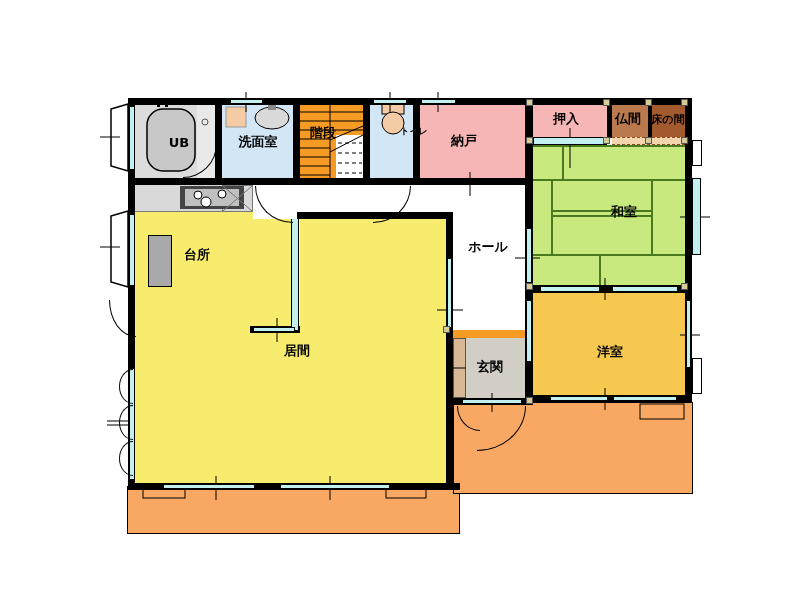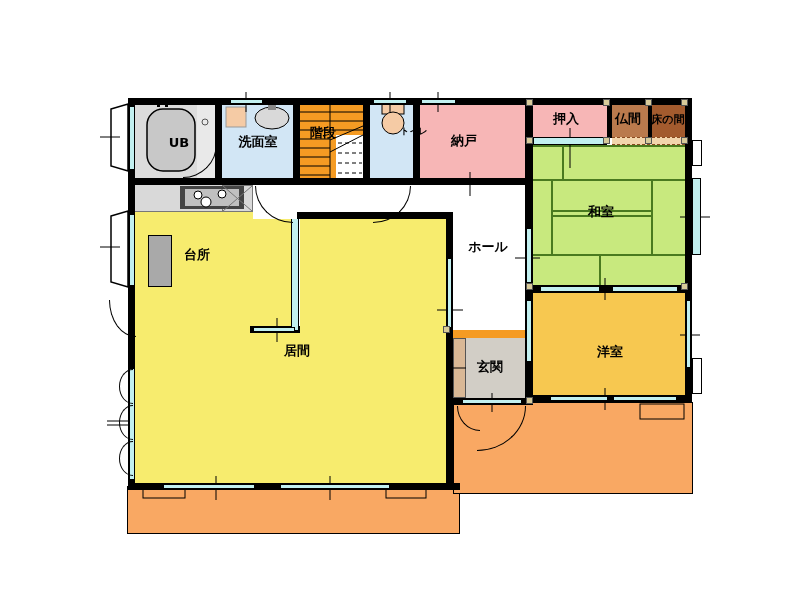--- a/index.html
+++ b/index.html
@@ -232,20 +232,20 @@
   <div class="post" style="left:526px;top:397px;"></div>
 
   <span class="label" style="left:179px;top:142px;">UB</span>
   <span class="label" style="left:258px;top:142px;">洗面室</span>
   <span class="label" style="left:323px;top:133px;">階段</span>
   <span class="label sm" style="left:393px;top:131px;margin-left:21px;">トイレ</span>
   <span class="label" style="left:464px;top:141px;">納戸</span>
   <span class="label" style="left:566px;top:119px;">押入</span>
   <span class="label" style="left:628px;top:119px;">仏間</span>
   <span class="label md" style="left:668px;top:119px;">床の間</span>
-  <span class="label" style="left:601px;top:212px;">和室</span>
+  <span class="label" style="left:624px;top:212px;">和室</span>
   <span class="label" style="left:488px;top:247px;">ホール</span>
   <span class="label" style="left:197px;top:255px;">台所</span>
   <span class="label" style="left:297px;top:351px;">居間</span>
   <span class="label" style="left:490px;top:367px;">玄関</span>
   <span class="label" style="left:610px;top:352px;">洋室</span>
 
 </div>
 
 </body></html>

